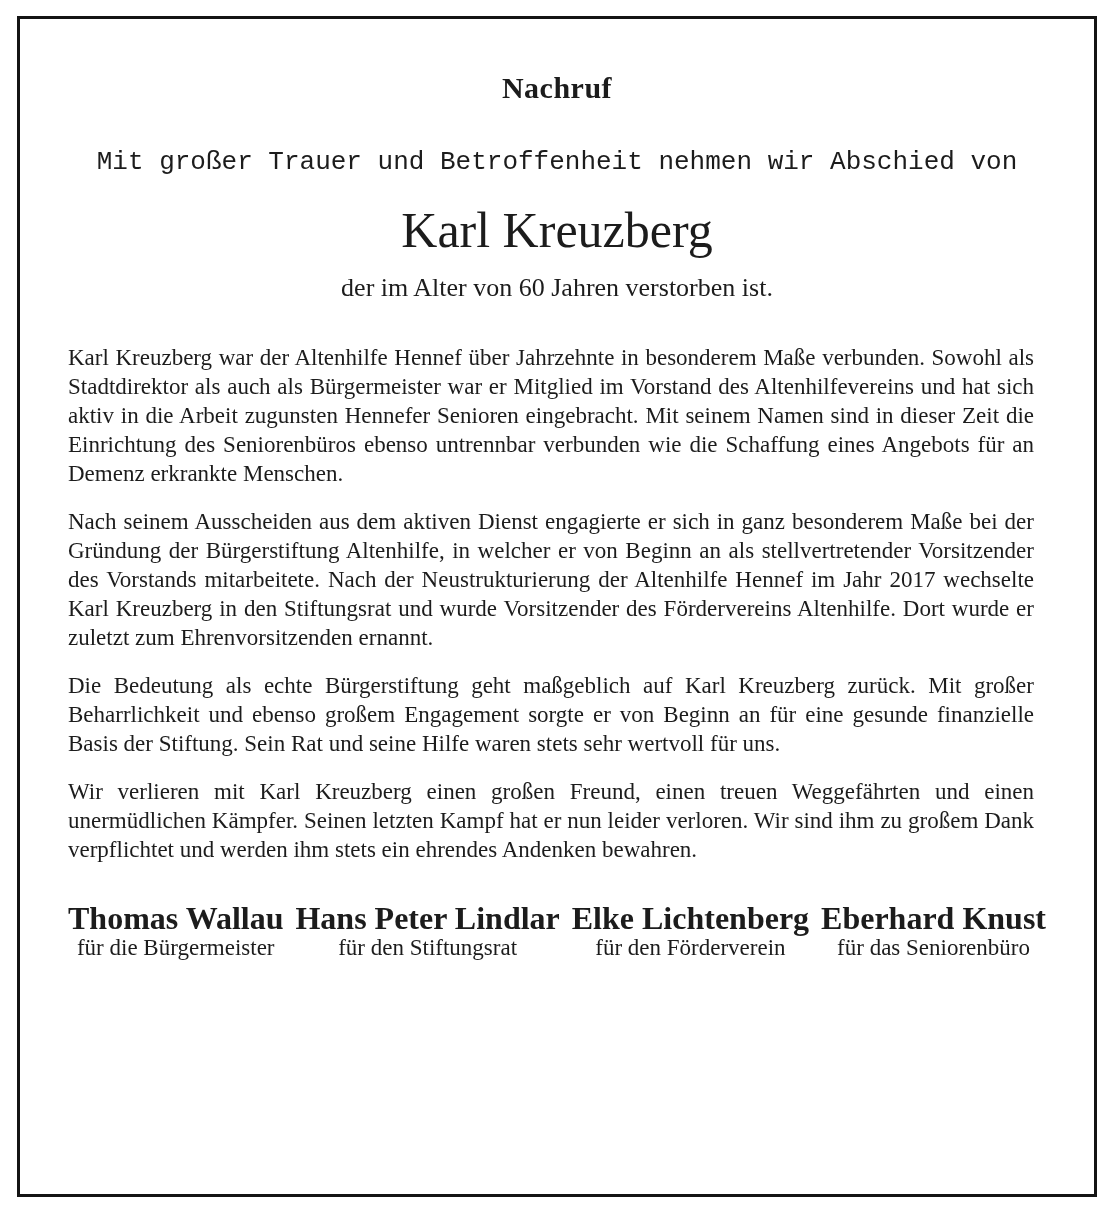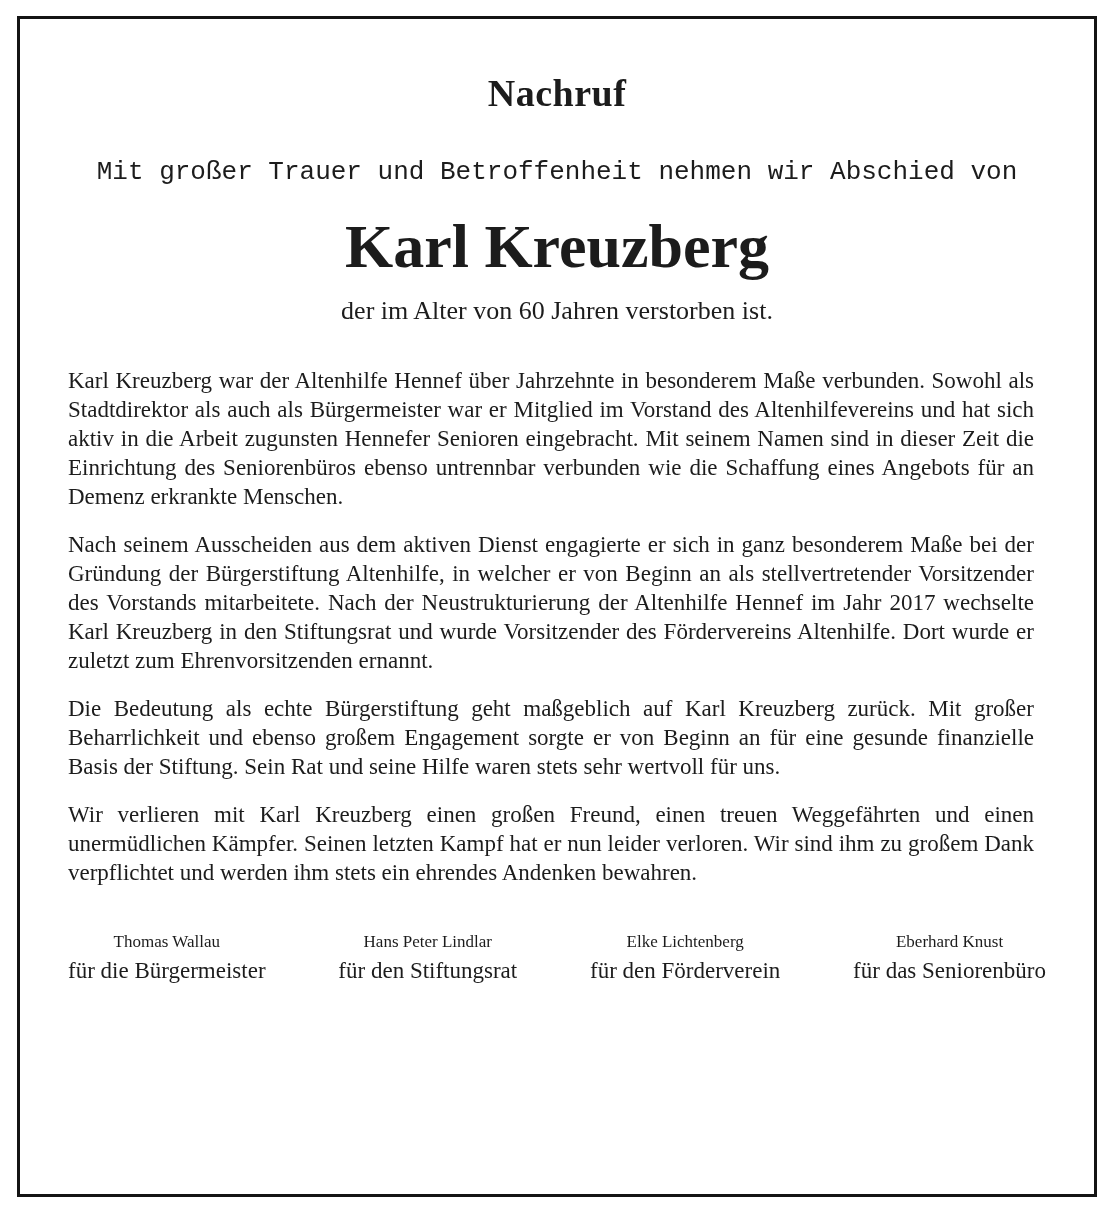--- a/index.html
+++ b/index.html
@@ -20,35 +20,35 @@
   .frame {
     box-sizing: border-box;
     width: 100%;
     height: 100%;
     border: 3px solid #141414;
     padding: 30px 48px;
     overflow: hidden;
   }
   .obit-title {
     text-align: center;
-    font-size: 38px;
+    font-size: 30px;
     font-weight: bold;
     margin: 22px 0 0 0;
     letter-spacing: 0.5px;
   }
   .obit-intro {
     text-align: center;
     font-size: 26px;
     margin: 42px 0 0 0;
     font-family: Liberation Mono, monospace;
   }
   .obit-name {
     text-align: center;
-    font-size: 62px;
-    font-weight: bold;
+    font-size: 50px;
+    font-weight: normal;
     line-height: 1.08;
     margin: 26px 0 16px 0;
   }
   .obit-subtitle {
     text-align: center;
     font-size: 26px;
     margin: 0 0 40px 0;
   }
   .obit-body p {
     font-size: 23px;
@@ -59,22 +59,22 @@
   .signatures {
     display: flex;
     justify-content: space-between;
     align-items: flex-start;
     margin-top: 40px;
   }
   .signature {
     text-align: center;
   }
   .signature .sig-name {
-    font-size: 17px;
-    font-weight: normal;
+    font-size: 32px;
+    font-weight: bold;
     line-height: 29px;
   }
   .signature .sig-role {
     font-size: 23px;
     line-height: 29px;
   }
 </style>
 </head>
 <body>
 

